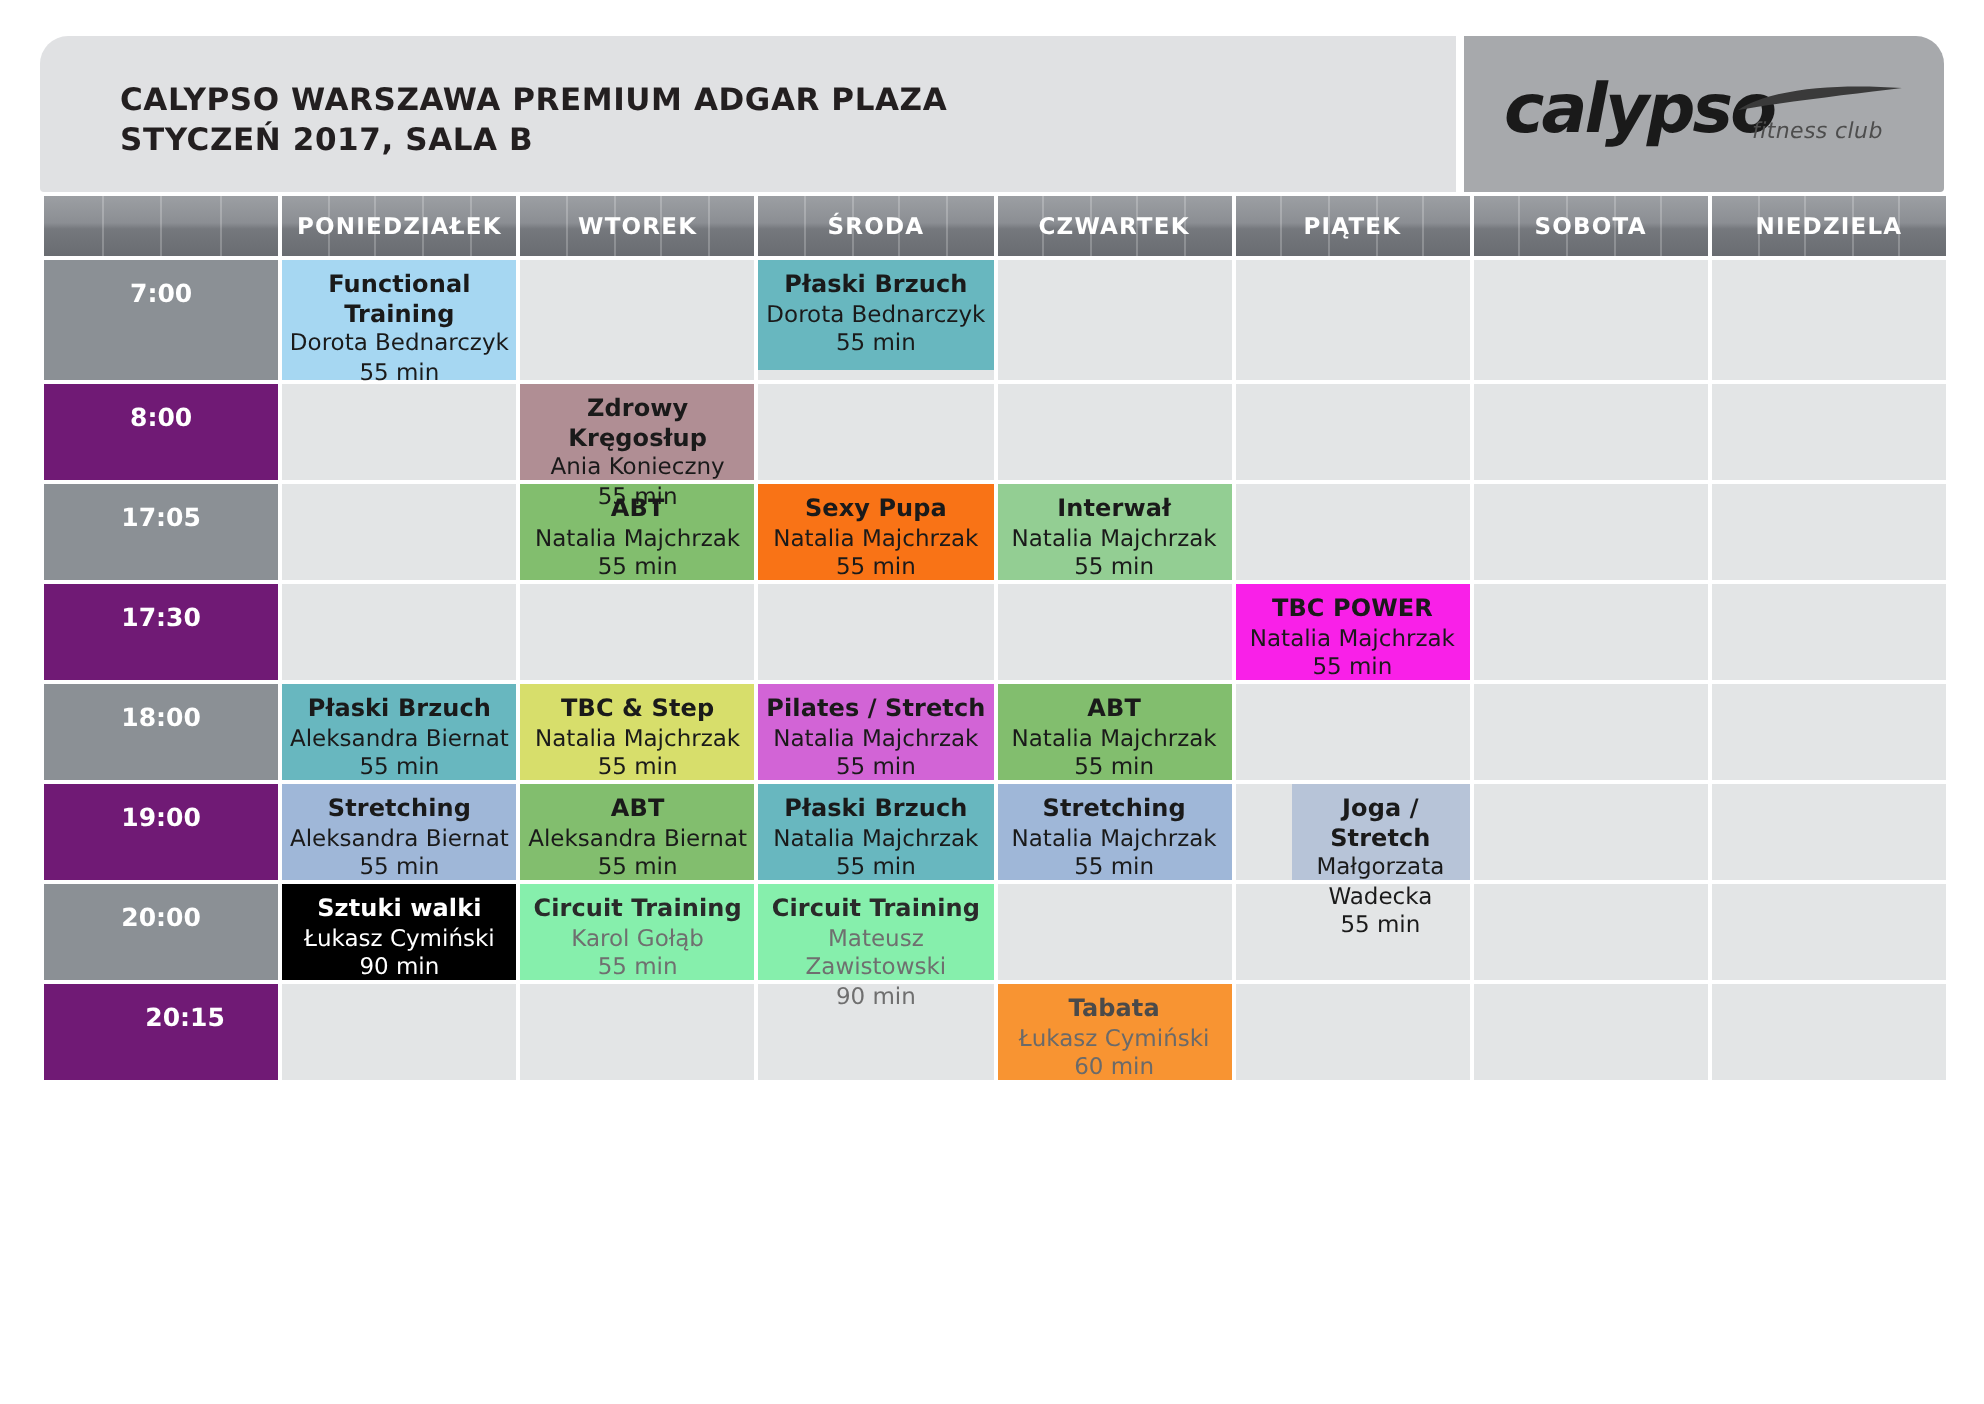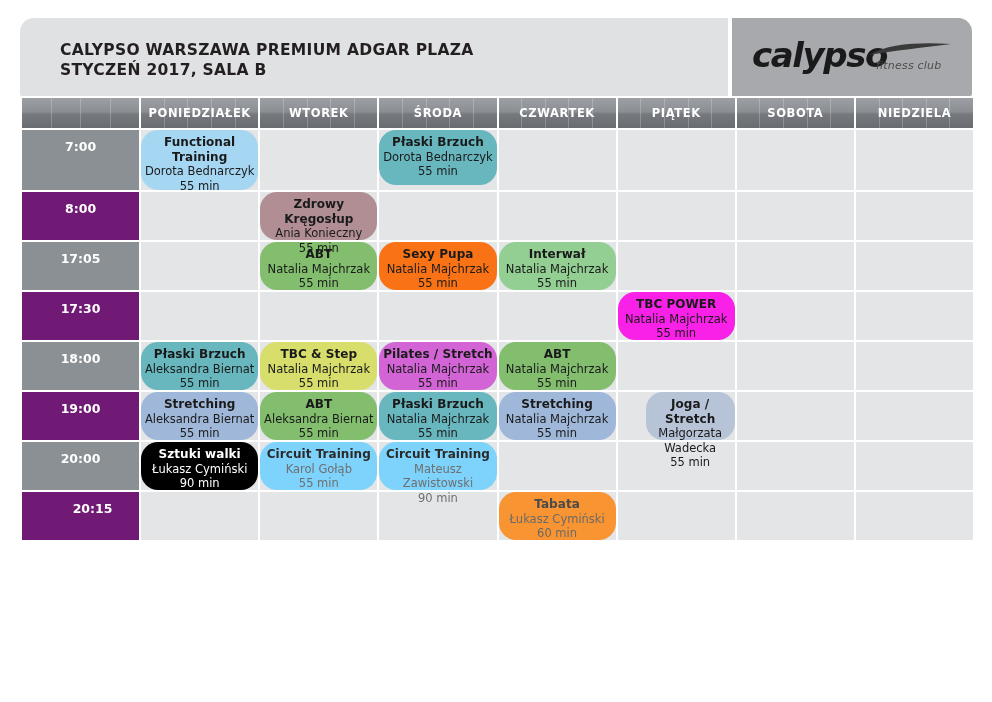--- a/index.html
+++ b/index.html
@@ -147,21 +147,20 @@
     vertical-align: top;
     height: 46px;
   }
 
   .ev {
     box-sizing: border-box;
     padding: 5px 3px 6px 3px;
     text-align: center;
     line-height: 14.5px;
     color: #1a1a1a;
-    border-radius: 17px;
   }
   .ev .nm {
     font-size: 12px;
     font-weight: bold;
     letter-spacing: 0.05px;
   }
   .ev .who { font-size: 11.5px; }
   .ev .dur { font-size: 11.5px; }
 
   
@@ -172,21 +171,21 @@
   .c-green-lt  { background: #93ce93; }
   .c-white     { background: #f97316; }
   .c-magenta   { background: #f920e8; }
   .c-yellow    { background: #d7de6b; }
   .c-orchid    { background: #d264d6; }
   .c-steel     { background: #9fb7d8; }
   .c-steel-lt  { background: #b7c4d8; }
   .c-black     { background: #000000; }
   .c-black .nm { color: #ffffff; }
   .c-black .who, .c-black .dur { color: #ffffff; }
-  .c-salmon    { background: #7dd3fc; }
+  .c-salmon    { background: #86efac; }
   .c-salmon .who, .c-salmon .dur { color: #6f6f6f; }
   .c-salmon .nm { color: #2a2a2a; }
   .c-orange    { background: #f89432; }
   .c-orange .nm { color: #4a4a4a; }
   .c-orange .who, .c-orange .dur { color: #6a6a6a; }
 </style>
 </head>
 <body>
 
 <div class="titlebar">

